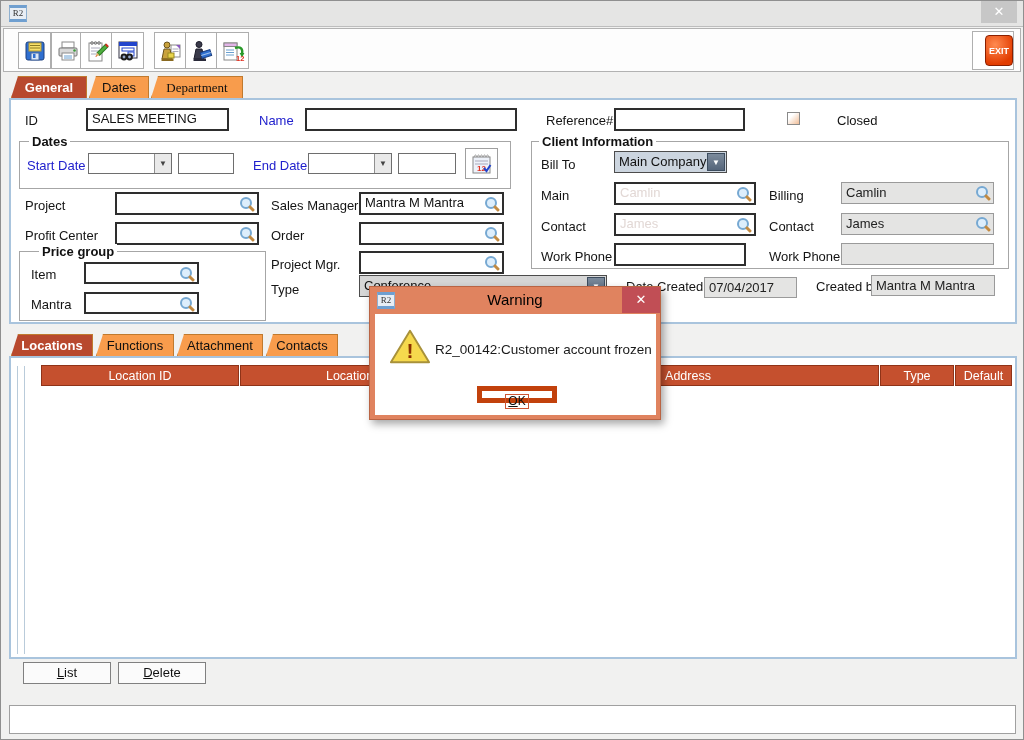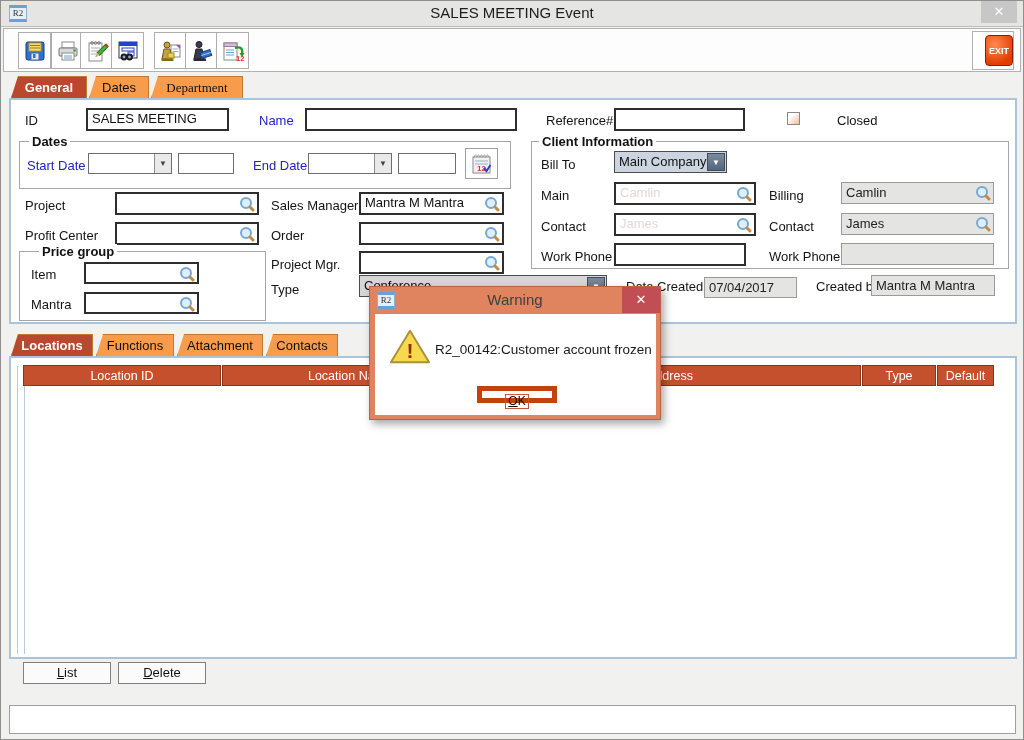--- a/index.html
+++ b/index.html
@@ -56,38 +56,37 @@
 
   .btn{position:absolute;height:22px;background:#fbfbfb;border:1.5px solid #808080;box-sizing:border-box;font-size:13px;color:#111;text-align:center;line-height:19px;}
   .ul-first::first-letter{text-decoration:underline;}
 
   .statusbar{position:absolute;left:8px;top:704px;width:1007px;height:29px;background:#ffffff;border:1px solid #a0a0a0;box-sizing:border-box;}
 
   
   .dialog{position:absolute;left:368px;top:285px;width:292px;height:134px;background:#e0835f;border:1px solid #b96444;box-shadow:3px 4px 8px rgba(0,0,0,0.35);z-index:20;box-sizing:border-box;}
   .dlg-title{position:absolute;left:0;top:0;width:100%;height:27px;}
   .dlg-r2{left:7px;top:5px;}
-  .dlg-title-text{position:absolute;left:0;top:4px;width:100%;text-align:center;font-size:15px;color:#404040;}
+  .dlg-title-text{position:absolute;left:0;top:4px;width:100%;text-align:center;font-size:15px;color:#000000;}
   .dlg-close{position:absolute;right:0;top:0;width:38px;height:26px;background:#c14e55;color:#fff;text-align:center;line-height:26px;font-size:13px;}
   .dlg-body{position:absolute;left:5px;top:27px;width:281px;height:101px;background:#ffffff;}
   .dlg-msg{position:absolute;left:60px;top:28px;font-size:13.5px;color:#1a1a1a;white-space:nowrap;}
   .warn-tri{position:absolute;left:14px;top:14px;}
   .ok-btn{position:absolute;left:102px;top:72px;width:80px;height:17px;background:#fff;border:5px solid #c2410c;box-sizing:border-box;text-align:center;}
   .ok-inner{display:inline-block;border:1px solid #cc5535;font-size:12px;line-height:13px;padding:0 2px;margin-top:0px;color:#111;}
 
   svg{display:block;}
 </style>
 </head>
 <body>
 
 <div class="window">
 
   <div class="titlebar">
     <div class="r2badge tb-r2">R2</div>
-    <div class="title-text">SALES MEETING Event</div>
     <div class="close-btn">✕</div>
   </div>
 
   <div class="toolbar">
     <div class="tool-btn" style="left:14px;">
       <span>
         <svg width="24" height="24" viewBox="0 0 24 24">
             <rect x="3" y="3" width="18" height="18" rx="2" fill="#2f6fd0" stroke="#1b3f80"></rect>
             <rect x="6" y="4" width="12" height="8" fill="#f8e06a" stroke="#b89b2e"></rect>
             <line x1="7" y1="6.5" x2="17" y2="6.5" stroke="#8a7a20"></line>
@@ -313,21 +312,21 @@
   <div class="fldg" style="left:870px;top:274px;width:124px;height:21px;">Mantra M Mantra</div>
 
   <div class="tab active" style="left:10px;top:333px;width:82px;">Locations</div>
   <div class="tab" style="left:95px;top:333px;width:78px;">Functions</div>
   <div class="tab" style="left:176px;top:333px;width:86px;">Attachment</div>
   <div class="tab" style="left:265px;top:333px;width:72px;">Contacts</div>
 
   <div class="panel p2">
     <div class="gutter"></div>
     <div class="thead">
-      <div class="th" style="width:198px;">Location ID</div>
+      <div class="th" style="width:198px;margin-left:18px;">Location ID</div>
       <div class="th" style="width:256px;">Location Name</div>
       <div class="th" style="width:382px;">Address</div>
       <div class="th" style="width:74px;">Type</div>
       <div class="th" style="width:57px;">Default</div>
     </div>
   </div>
 
   <div class="btn ul-first" style="left:22px;top:661px;width:88px;">List</div>
   <div class="btn ul-first" style="left:117px;top:661px;width:88px;">Delete</div>
 

